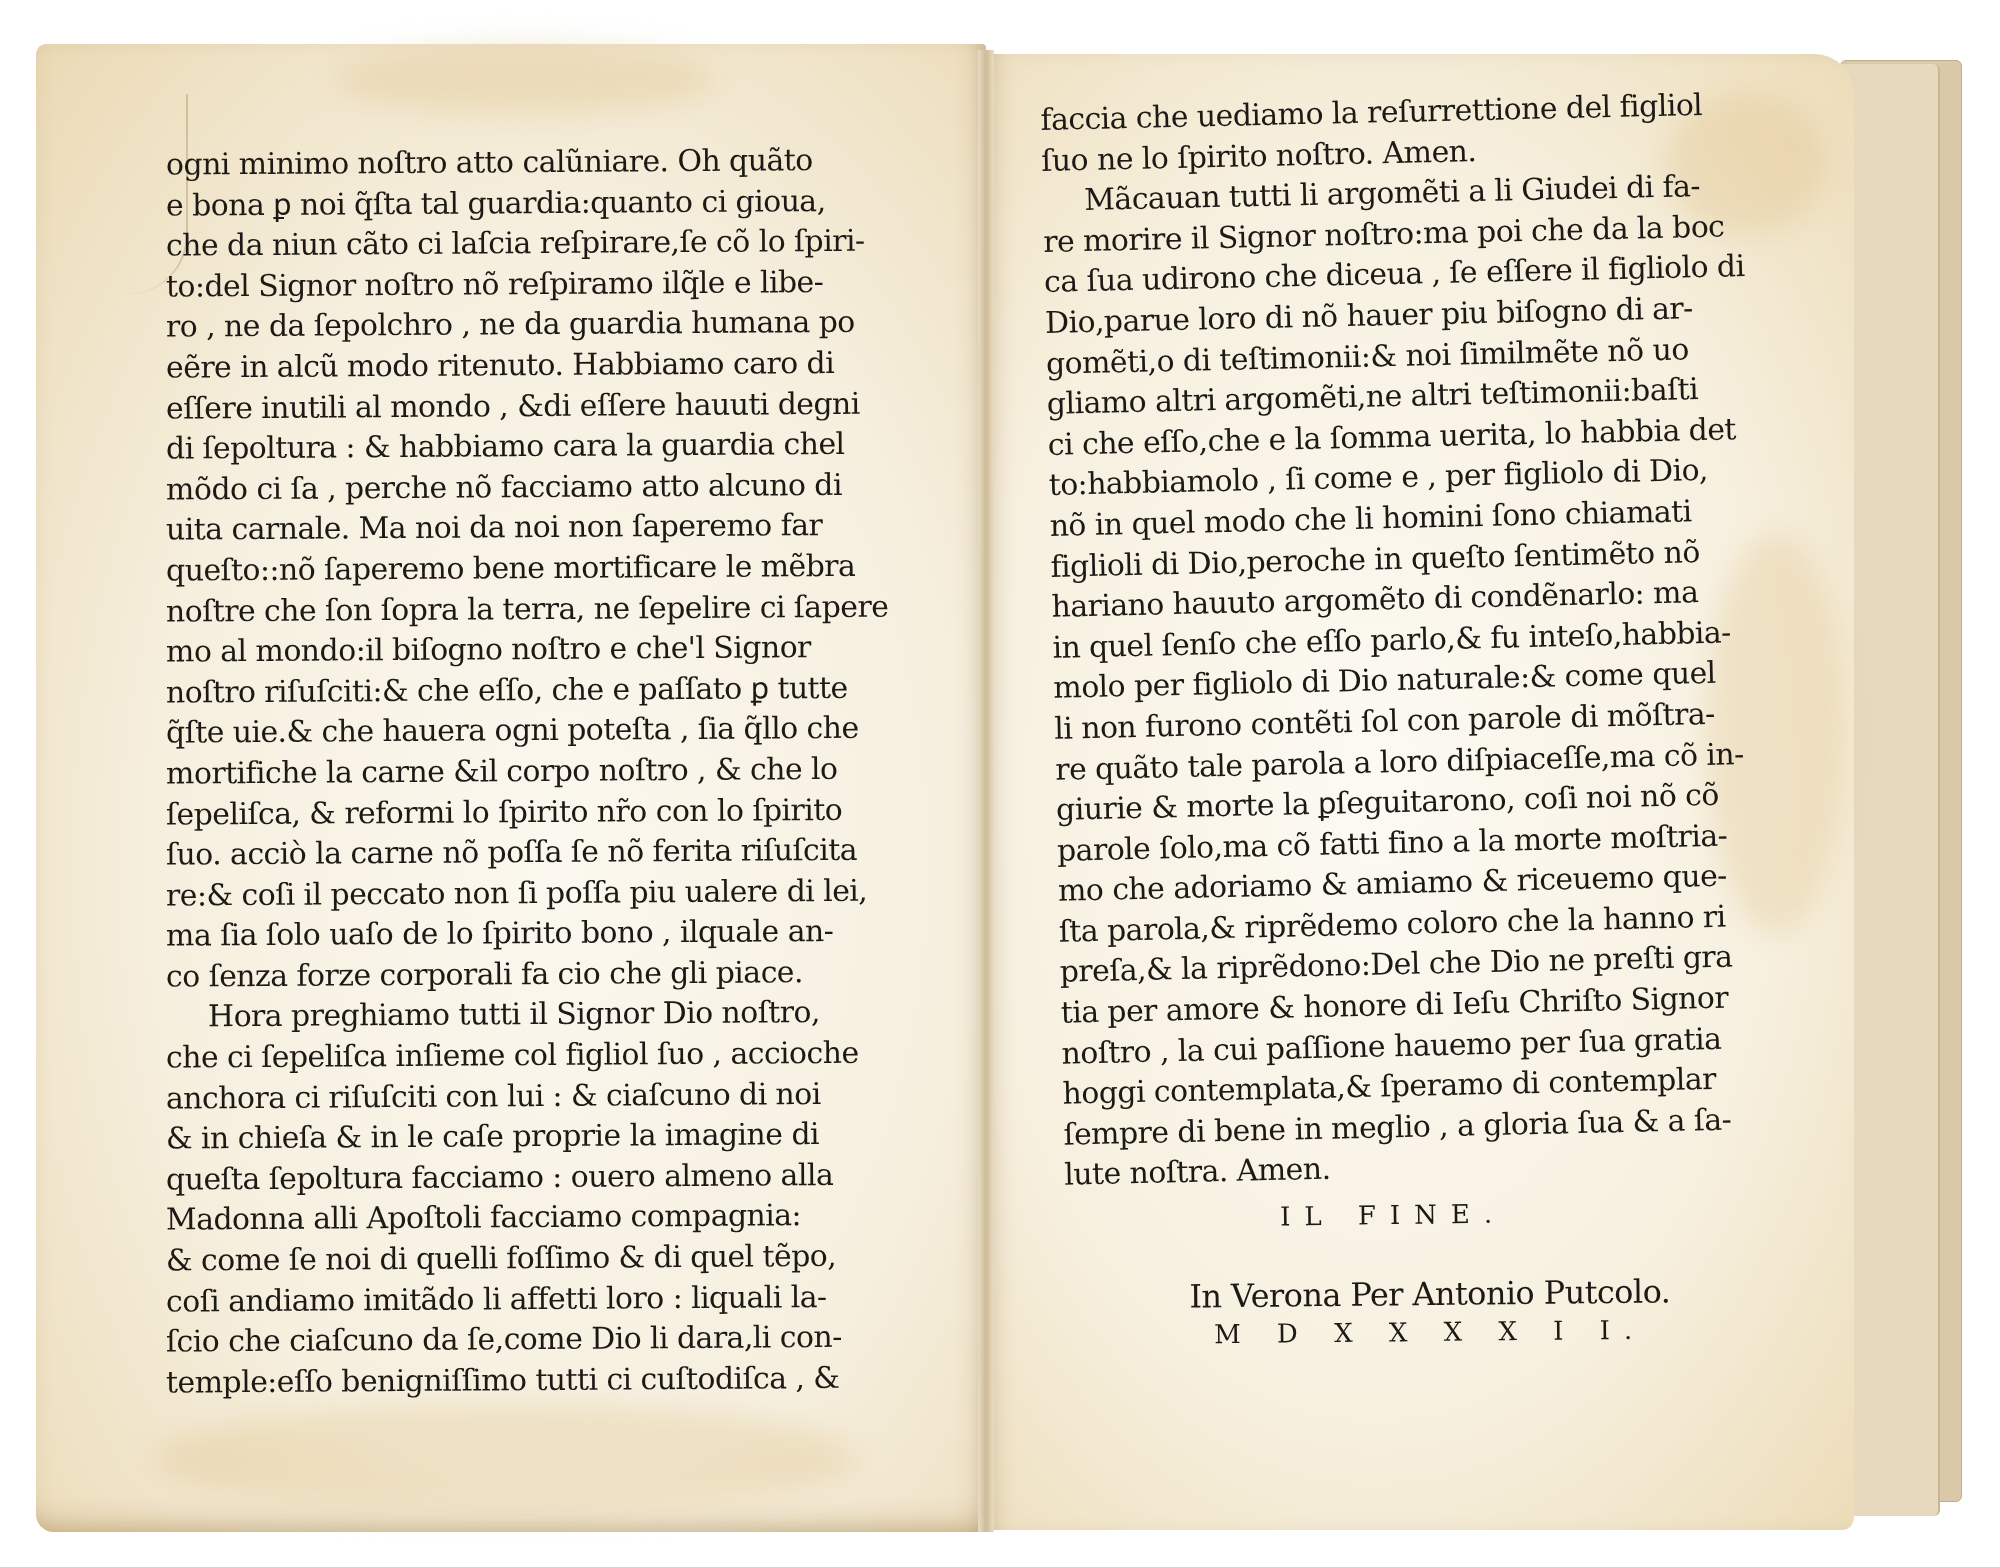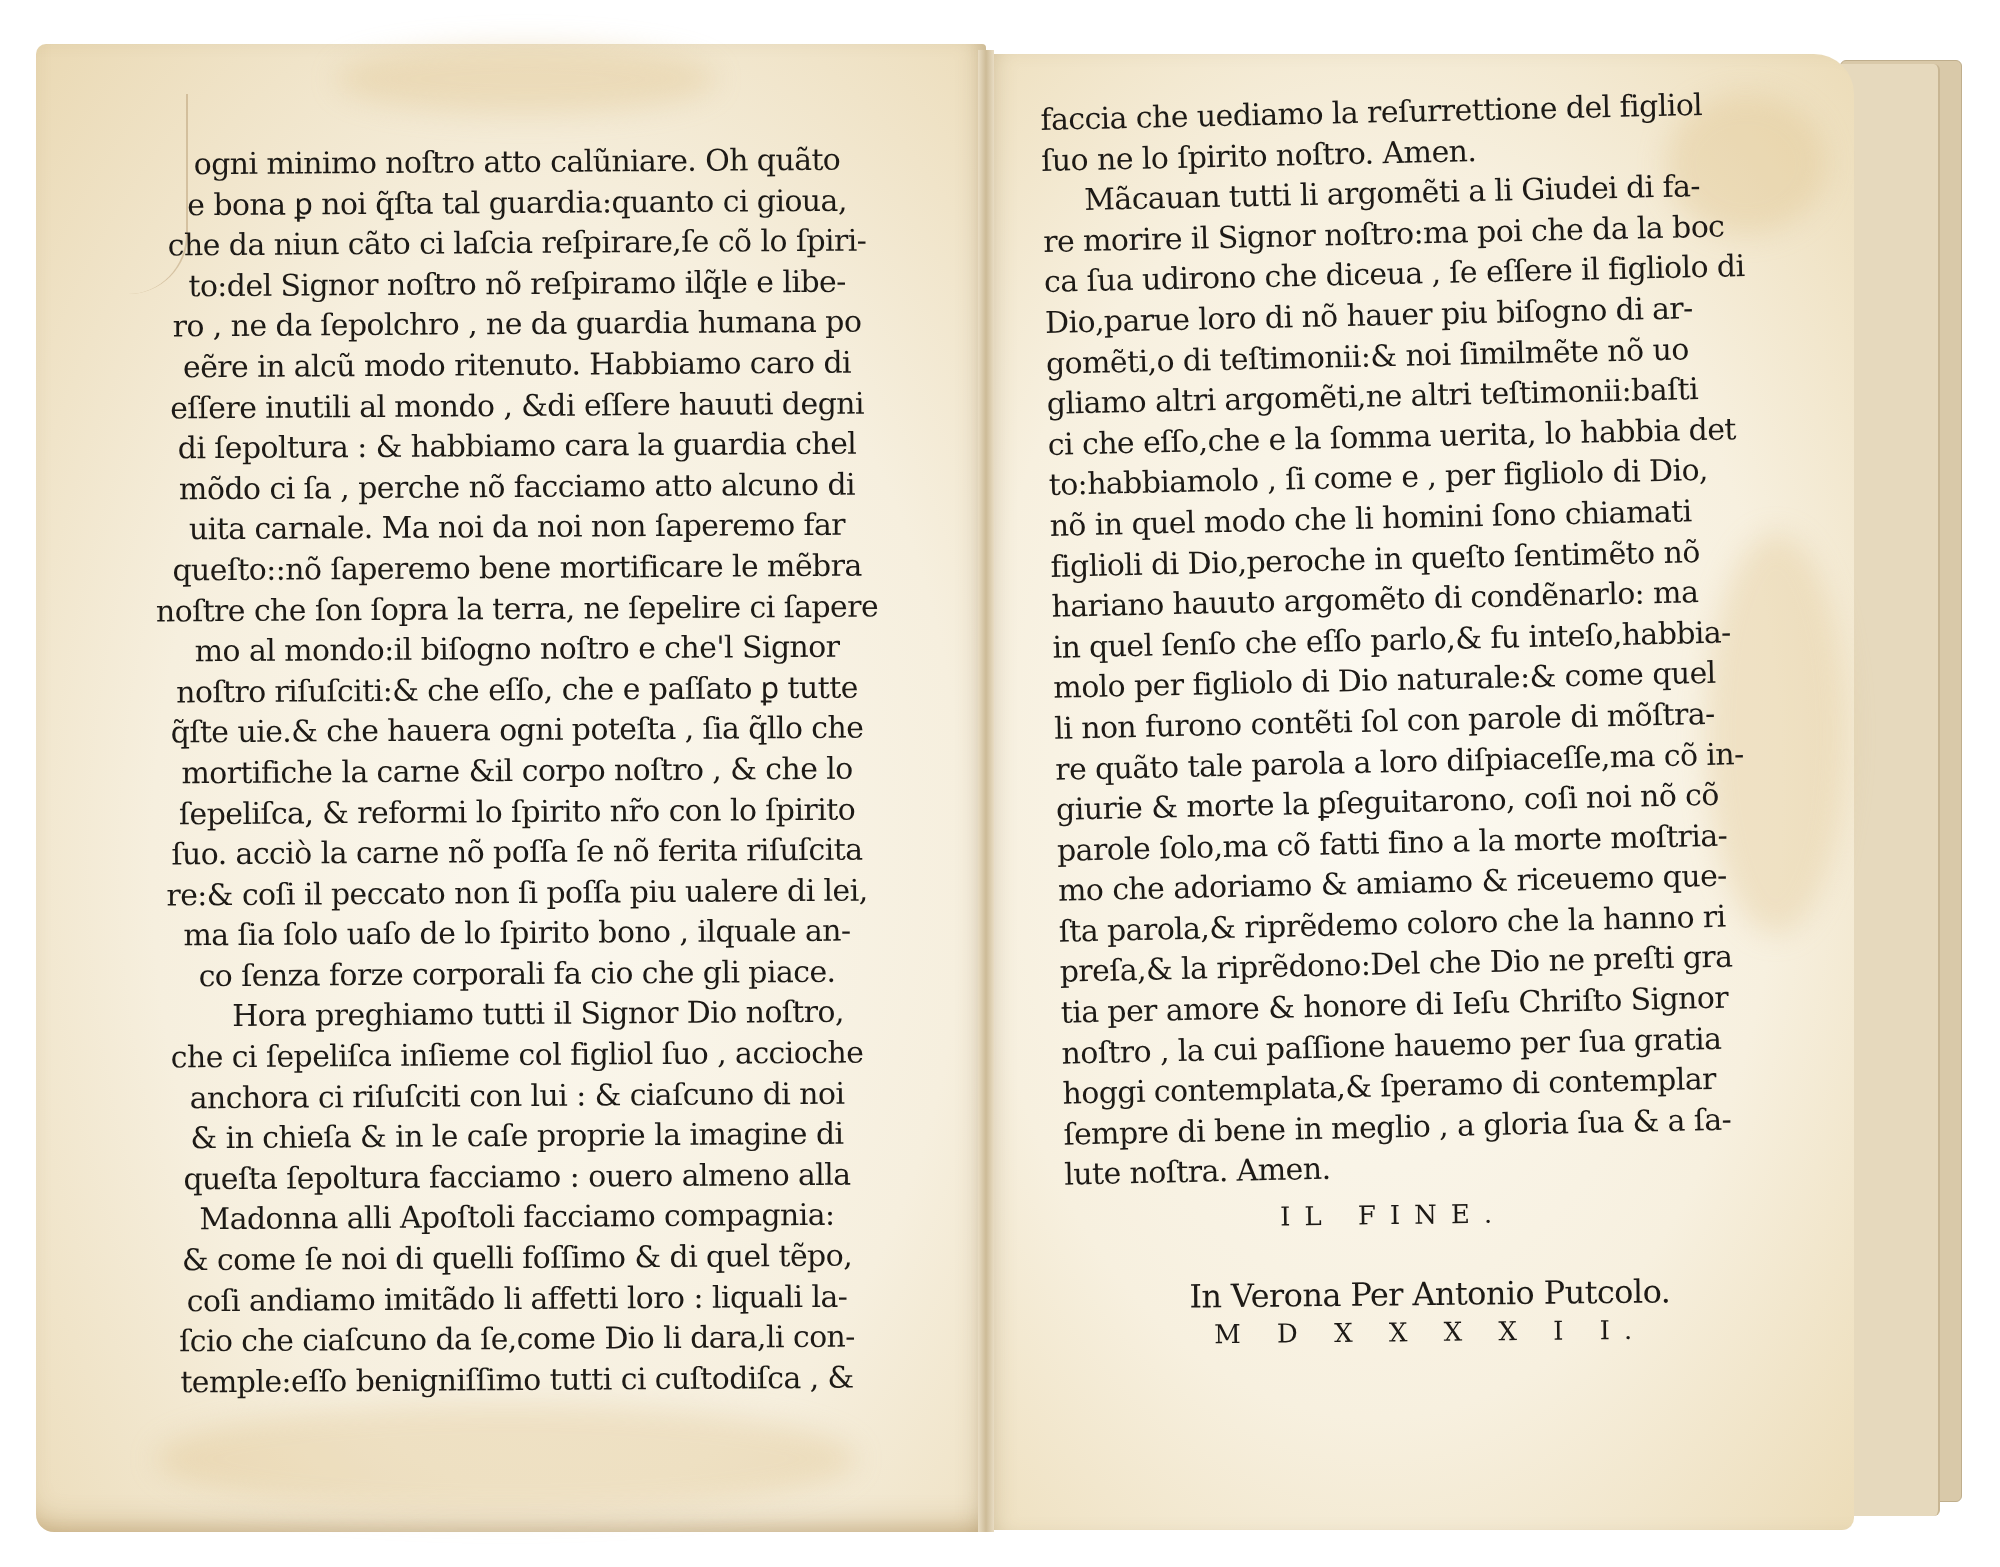--- a/index.html
+++ b/index.html
@@ -23,21 +23,21 @@
     box-shadow: inset 18px 0 24px -14px rgba(120,95,50,0.35);
   }
   .gutter { position: absolute; left: 978px; top: 50px; width: 16px; height: 1482px;
             background: linear-gradient(90deg, #e8dcc3, #cdbb97 50%, #e8dcc3); }
   .stain { position: absolute; border-radius: 50%; background: rgba(214,178,110,0.25); filter: blur(14px); }
   .fold { position: absolute; left: 40px; top: 50px; width: 110px; height: 200px;
           border-right: 2px solid rgba(160,125,80,0.35); border-radius: 0 0 60px 0; }
   .text-block { position: absolute; color: #1d1a16; }
   .line { display: block; white-space: nowrap; height: 40.6px; line-height: 40.6px;
           font-size: 30px; letter-spacing: -0.6px; }
-  .left-text { left: 142px; top: 142px; width: 750px; text-align: center; }
+  .left-text { left: 166px; top: 142px; width: 750px; }
   .left-text .line { transform: rotate(-0.4deg); }
   .right-text { left: 1040px; top: 100px; width: 760px; transform: rotate(-1.3deg); transform-origin: left top; }
   .indent { padding-left: 42px; }
   .fine { position: absolute; left: 1280px; top: 1200px; font-size: 26px; letter-spacing: 14px;
           color: #1d1a16; transform: rotate(-0.8deg); }
   .colophon { position: absolute; left: 1170px; top: 1275px; width: 520px; text-align: center; color: #1d1a16; transform: rotate(-0.6deg); }
   .colophon .printer { font-size: 32px; letter-spacing: -0.6px; display: block; }
   .colophon .year { font-size: 26px; letter-spacing: 14px; display: block; margin-top: 4px; }
 </style>
 </head>

